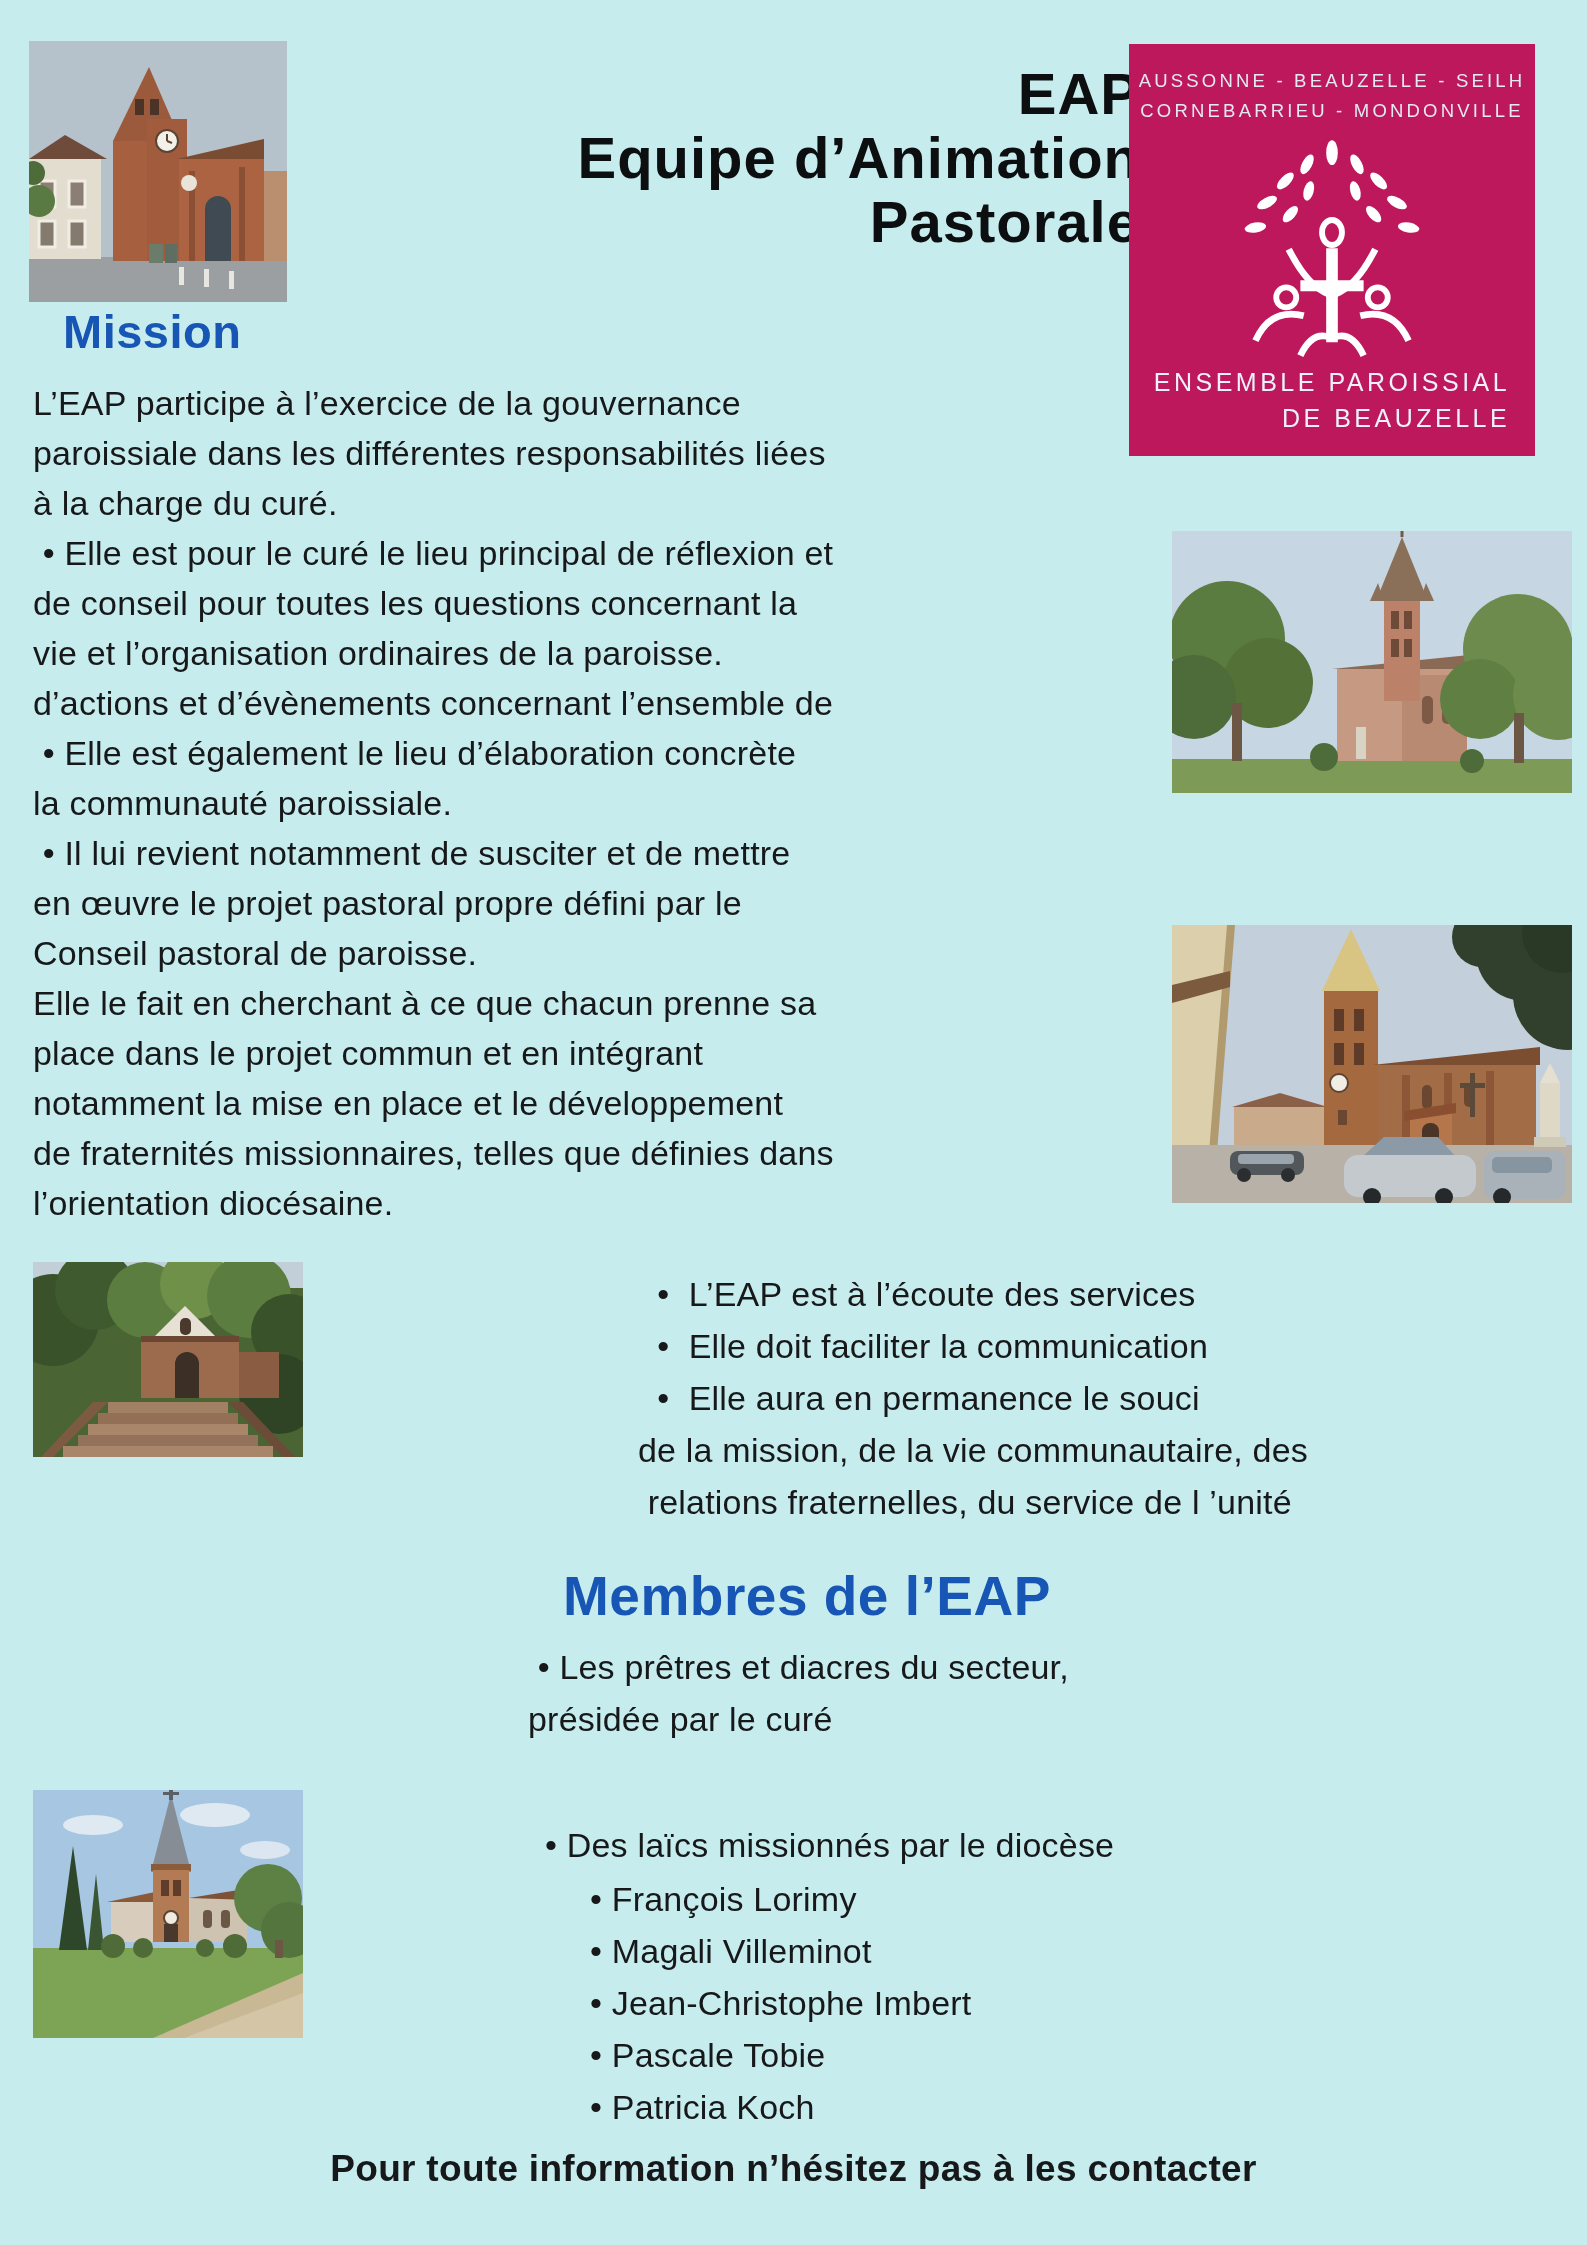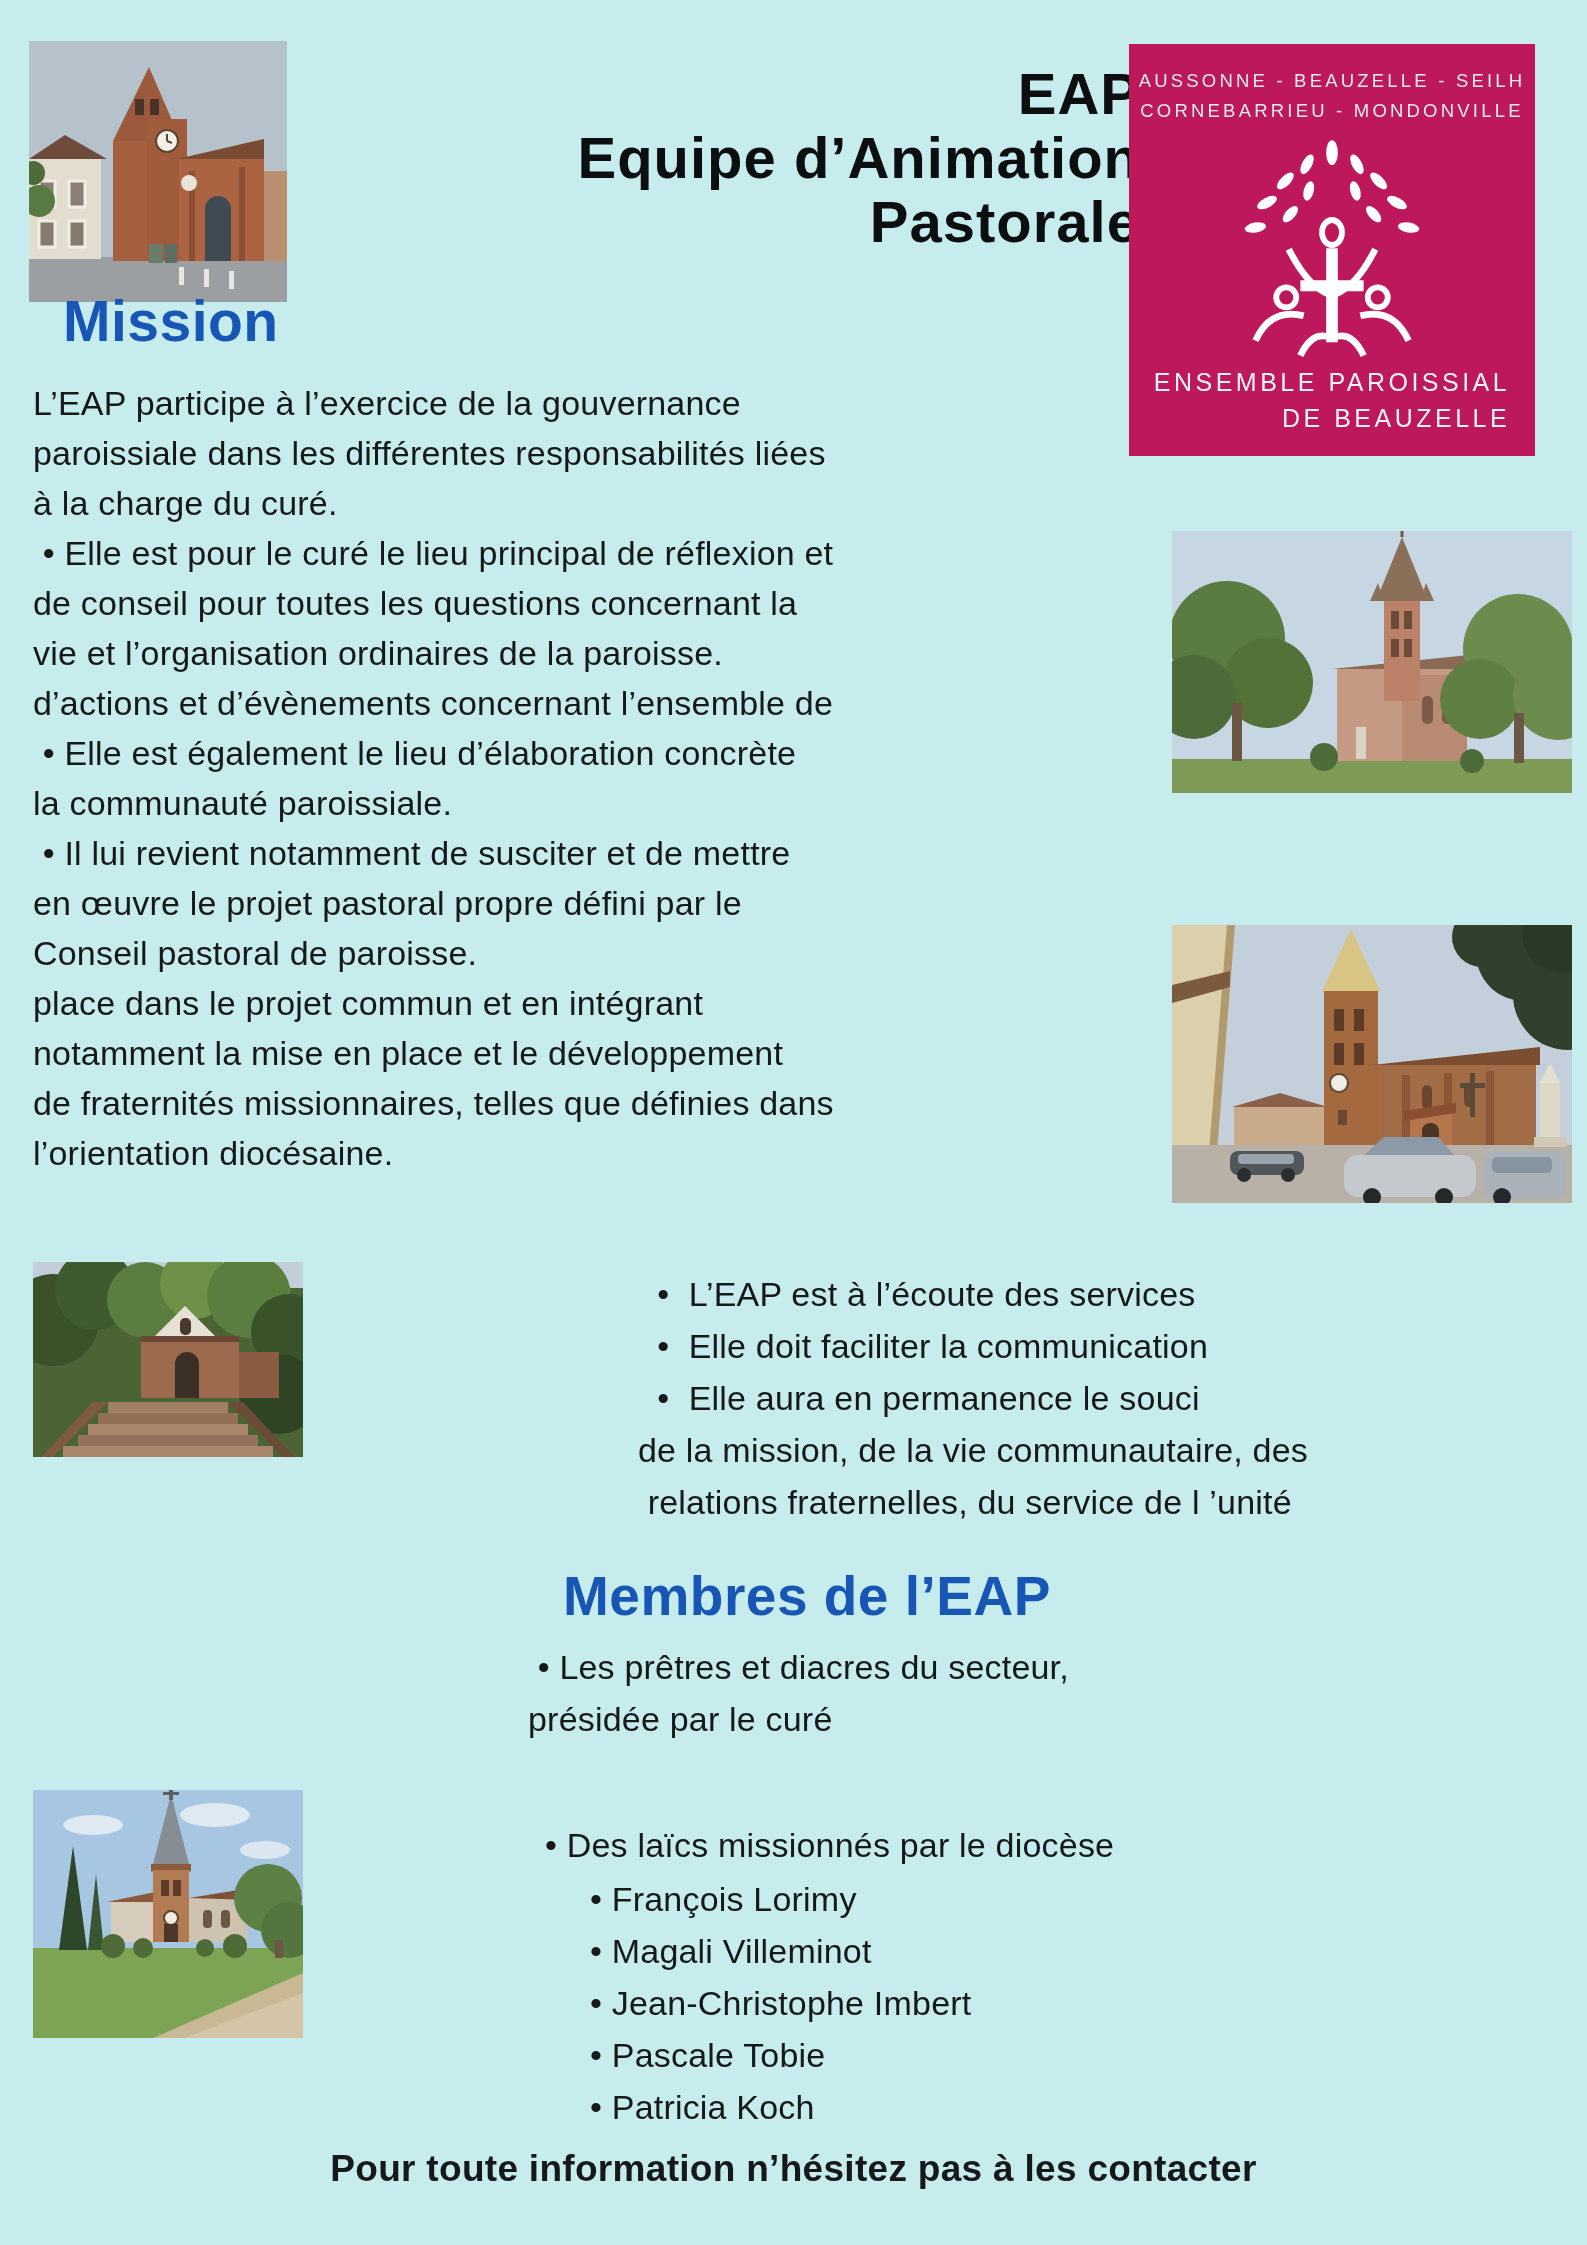--- a/index.html
+++ b/index.html
@@ -2,21 +2,21 @@
 <html><head>
 <meta charset="utf-8">
 <style>
   html,body{margin:0;padding:0;background:#c7ecee;}
   .page{position:relative;width:1587px;height:2245px;background:#c7ecee;
         font-family:"Liberation Sans",sans-serif;color:#16181a;overflow:hidden;}
   .photo{position:absolute;display:block;}
   .title{position:absolute;left:400px;top:62px;width:740px;text-align:right;
          font-weight:800;font-size:58px;line-height:64px;letter-spacing:1px;color:#0c0e10;}
   .h-blue{position:absolute;font-weight:800;color:#1856b5;letter-spacing:.5px;}
-  #mission-h{left:63px;top:288px;font-size:57px;}
+  #mission-h{left:63px;top:304px;font-size:47px;}
   #members-h{left:563px;top:1564px;font-size:55px;}
   .mission-text{position:absolute;left:33px;top:384px;width:1150px;}
   .m-line{height:50px;font-size:34px;font-weight:500;white-space:pre;letter-spacing:.2px;}
   .focus-list{position:absolute;left:638px;top:1275px;}
   .f-line{height:52px;font-size:34px;font-weight:500;white-space:pre;letter-spacing:.2px;}
   .members-intro{position:absolute;left:528px;top:1648px;}
   .mi-line{height:52px;font-size:34px;font-weight:500;white-space:pre;letter-spacing:.2px;}
   .laics{position:absolute;left:545px;top:1826px;font-size:34px;font-weight:500;letter-spacing:.2px;}
   .names{position:absolute;left:590px;top:1880px;}
   .n-line{height:52px;font-size:34px;font-weight:500;white-space:pre;letter-spacing:.2px;}
@@ -131,20 +131,21 @@
       <div class="m-line">à la charge du curé.</div>
       <div class="m-line"> • Elle est pour le curé le lieu principal de réflexion et</div>
       <div class="m-line">de conseil pour toutes les questions concernant la</div>
       <div class="m-line">vie et l’organisation ordinaires de la paroisse.</div>
       <div class="m-line">d’actions et d’évènements concernant l’ensemble de</div>
       <div class="m-line"> • Elle est également le lieu d’élaboration concrète</div>
       <div class="m-line">la communauté paroissiale.</div>
       <div class="m-line"> • Il lui revient notamment de susciter et de mettre</div>
       <div class="m-line">en œuvre le projet pastoral propre défini par le</div>
       <div class="m-line">Conseil pastoral de paroisse.</div>
+      <div class="m-line">Elle le fait en cherchant à ce que chacun prenne sa</div>
       <div class="m-line">place dans le projet commun et en intégrant</div>
       <div class="m-line">notamment la mise en place et le développement</div>
       <div class="m-line">de fraternités missionnaires, telles que définies dans</div>
       <div class="m-line">l’orientation diocésaine.</div>
     </div>
 
   <svg class="photo" style="left:1172px;top:531px" width="400" height="262" viewBox="0 0 400 262">
     <rect width="400" height="262" fill="#c7d6e3"></rect>
     <rect y="228" width="400" height="34" fill="#7d9a57"></rect>
     <rect x="165" y="138" width="130" height="92" fill="#c69a82"></rect>

